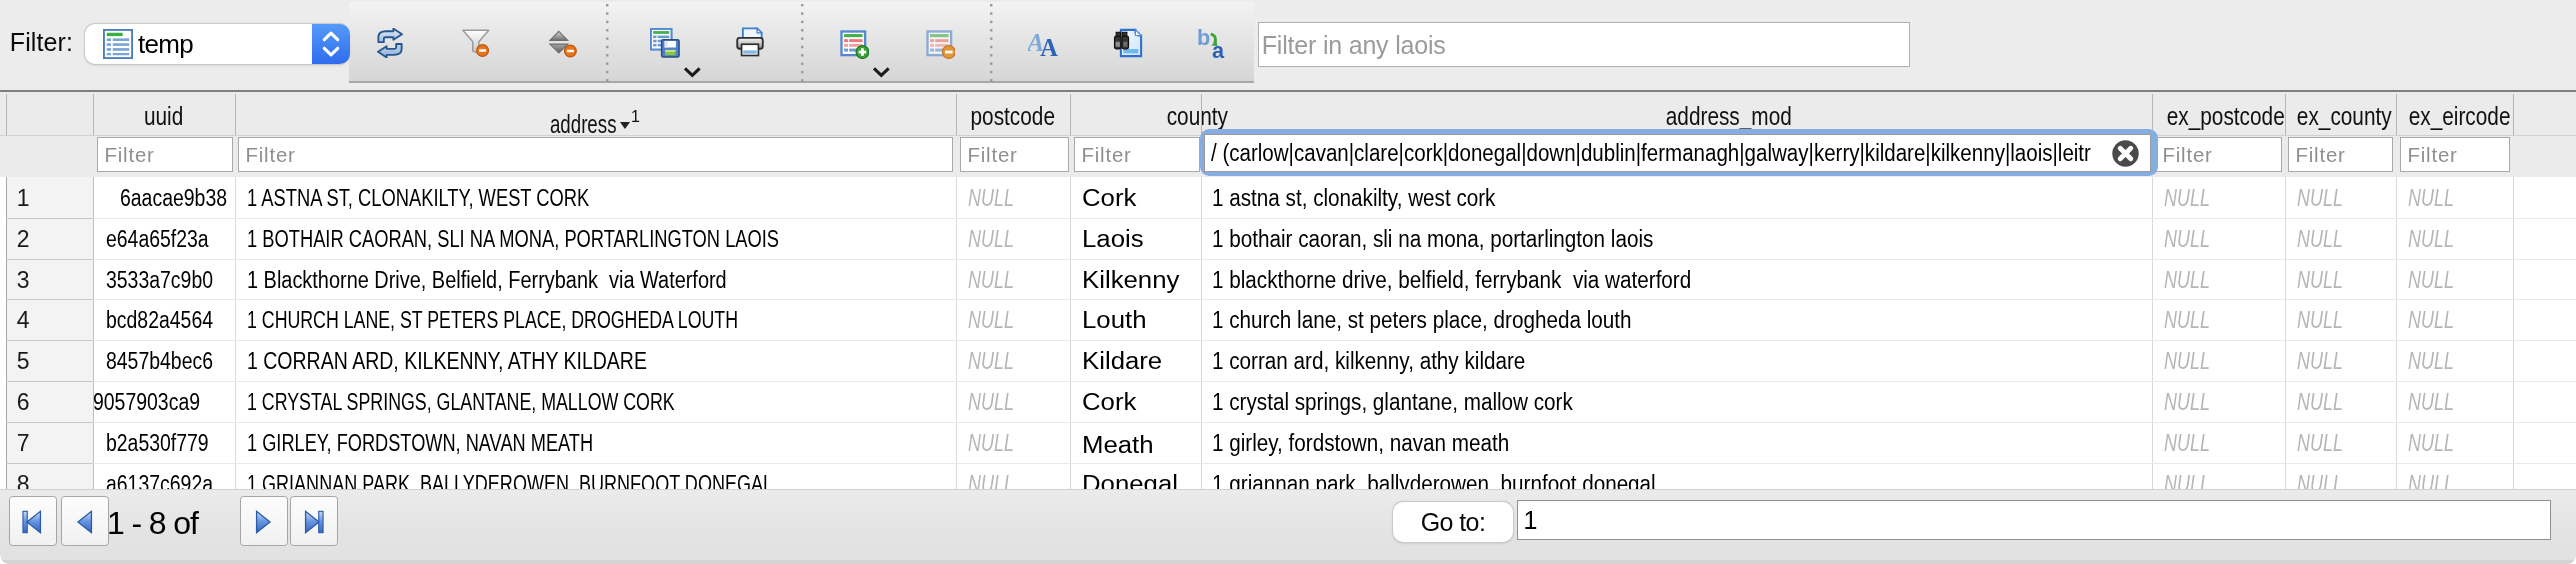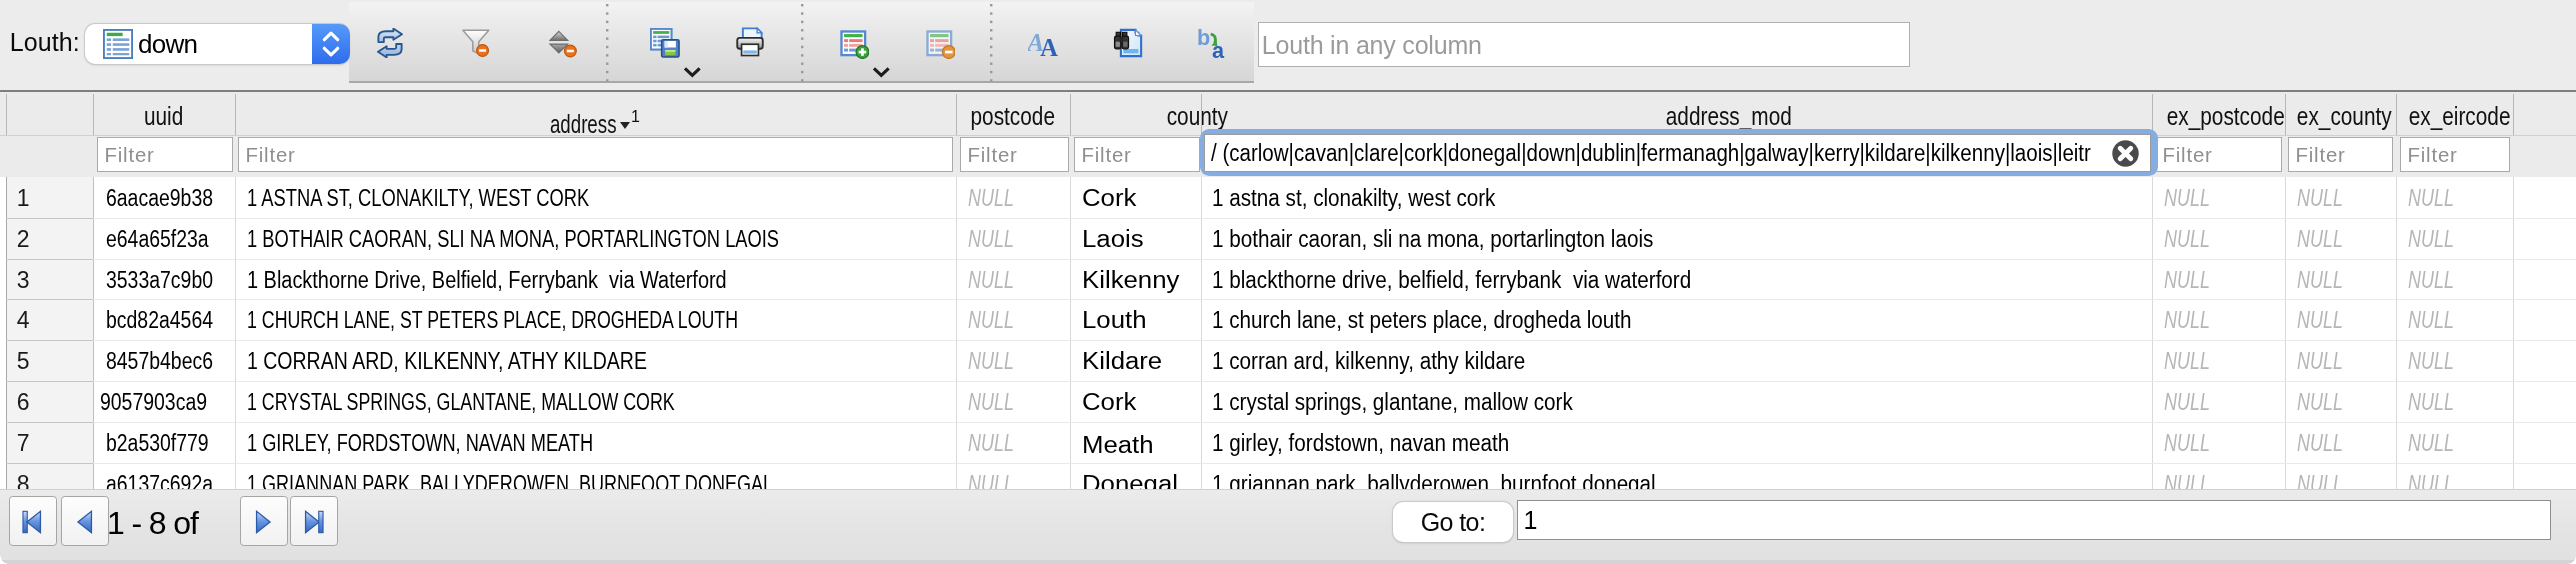--- a/index.html
+++ b/index.html
@@ -8,21 +8,21 @@
  font-size:26px;color:#111;}
 .fbox{position:absolute;top:137px;height:35px;background:#fff;border:0.9px solid #a9a9a9;
  box-sizing:border-box;line-height:34px;font-size:20.4px;color:#8f8f8f;padding-left:6.5px;letter-spacing:0.8px;}
 .cell{position:absolute;height:41px;line-height:41px;font-size:23px;color:#000;
  white-space:nowrap;overflow:hidden;}
 .null{font-style:italic;color:#b6b6b6;font-size:23px;}
 .gnum{position:absolute;left:16.7px;height:41px;line-height:41px;font-size:23px;color:#1a1a1a;}
 </style></head><body>
 
 <div class="abs" style="left:349px;top:1.9px;width:905px;height:79px;background:linear-gradient(#f3f3f3,#e8e8e8 35%,#d6d6d6);border-bottom:2.8px solid #a8a8a8"></div>
-<div class="abs" style="left:9.8px;top:22px;height:41px;line-height:41px;font-size:25px;color:#0a0a0a;letter-spacing:0.1px">Louth:</div>
+<div class="abs" style="left:9.8px;top:22px;height:41px;line-height:41px;font-size:25px;color:#0a0a0a;letter-spacing:0.1px">Filter:</div>
 <div class="abs" style="left:85px;top:24px;width:264px;height:40px;background:#fff;border-radius:10.2px;box-shadow:0 0 0 0.9px #c9c9c9,0 0.9px 2.8px rgba(0,0,0,0.18)"></div>
 <div class="abs" style="left:312px;top:24px;width:38px;height:40px;background:linear-gradient(#559af9,#2e6ced);border-radius:0 10.2px 10.2px 0"></div>
 <svg style="position:absolute;left:318px;top:30px" width="26" height="28" viewBox="0 0 28 30">
     <g fill="none" stroke="#fff" stroke-width="3.4" stroke-linecap="round" stroke-linejoin="round">
       <path d="M6.8 10.4 L14 3.4 L21.2 10.4"></path>
       <path d="M6.8 19.6 L14 26.6 L21.2 19.6"></path>
     </g>
   </svg>
 <svg style="position:absolute;left:103px;top:29px" width="30" height="30" viewBox="0 0 32 32">
     <rect x="1" y="1" width="30" height="30" fill="#fff" stroke="#4a7ebd" stroke-width="2"></rect>
@@ -31,21 +31,21 @@
 <rect x="4" y="10" width="4.6" height="2.8"></rect>
       <rect x="10.4" y="10" width="17.6" height="2.8"></rect>
 <rect x="4" y="15.2" width="4.6" height="2.8"></rect>
       <rect x="10.4" y="15.2" width="17.6" height="2.8"></rect>
 <rect x="4" y="20.4" width="4.6" height="2.8"></rect>
       <rect x="10.4" y="20.4" width="17.6" height="2.8"></rect>
 <rect x="4" y="25.6" width="4.6" height="2.4"></rect>
       <rect x="10.4" y="25.6" width="17.6" height="2.4"></rect>
 </g>
   </svg>
-<div class="abs" style="left:138px;top:24px;height:40px;line-height:40px;font-size:26px;color:#000;letter-spacing:-0.7px">down</div>
+<div class="abs" style="left:138px;top:24px;height:40px;line-height:40px;font-size:26px;color:#000;letter-spacing:-0.7px">temp</div>
 <svg style="position:absolute;left:375px;top:28px" width="30" height="30" viewBox="0 0 32 32">
     <defs>
       <linearGradient id="rf" x1="0" y1="0" x2="0" y2="1">
 <stop offset="0" stop-color="#dce8f6"></stop>
         <stop offset="1" stop-color="#a3c0e2"></stop>
       </linearGradient>
 <linearGradient id="rf2" x1="0" y1="0" x2="0" y2="1">
 <stop offset="0" stop-color="#c4d6ec"></stop>
         <stop offset="1" stop-color="#8fb2da"></stop>
       </linearGradient>
@@ -209,21 +209,21 @@
     <rect x="0" y="9" width="2.6" height="2.6" fill="#9a9a9a"></rect>
     <rect x="0" y="18" width="2.6" height="2.6" fill="#9a9a9a"></rect>
     <rect x="0" y="27" width="2.6" height="2.6" fill="#9a9a9a"></rect>
     <rect x="0" y="36" width="2.6" height="2.6" fill="#9a9a9a"></rect>
     <rect x="0" y="45" width="2.6" height="2.6" fill="#9a9a9a"></rect>
     <rect x="0" y="54" width="2.6" height="2.6" fill="#9a9a9a"></rect>
     <rect x="0" y="63" width="2.6" height="2.6" fill="#9a9a9a"></rect>
     <rect x="0" y="72" width="2.6" height="2.6" fill="#9a9a9a"></rect>
     <rect x="0" y="81" width="2.6" height="2.6" fill="#9a9a9a"></rect>
   </svg>
-<div class="abs" style="left:1258px;top:22px;width:652px;height:45px;background:#fff;border:0.9px solid #b0b0b0;box-sizing:border-box;line-height:44px;font-size:25px;color:#9b9b9b;padding-left:2.8px;letter-spacing:-0.2px">Louth in any column</div>
+<div class="abs" style="left:1258px;top:22px;width:652px;height:45px;background:#fff;border:0.9px solid #b0b0b0;box-sizing:border-box;line-height:44px;font-size:25px;color:#9b9b9b;padding-left:2.8px;letter-spacing:-0.2px">Filter in any laois</div>
 <div class="abs" style="left:0;top:90px;width:2576px;height:2.2px;background:#7f7f7f"></div>
 <div class="abs" style="left:0;top:92px;width:2576px;height:44px;background:#ebebeb;border-bottom:0.9px solid #d0d0d0;box-sizing:border-box"></div>
 <div class="hdrtxt" style="left:93px;width:142px"><span style="display:inline-block;transform:scaleX(0.8);transform-origin:50% 50%;white-space:pre">uuid</span></div>
 <div class="hdrtxt" style="left:956px;width:114px"><span style="display:inline-block;transform:scaleX(0.8);transform-origin:50% 50%;white-space:pre">postcode</span></div>
 <div class="hdrtxt" style="left:1132px;width:131px"><span style="display:inline-block;transform:scaleX(0.8);transform-origin:50% 50%;white-space:pre">county</span></div>
 <div class="hdrtxt" style="left:1253px;width:951px"><span style="display:inline-block;transform:scaleX(0.8);transform-origin:50% 50%;white-space:pre">address_mod</span></div>
 <div class="hdrtxt" style="left:2152px;width:133px"><span style="display:inline-block;transform:scaleX(0.8);transform-origin:50% 50%;white-space:pre">ex_postcode</span></div>
 <div class="hdrtxt" style="left:2285px;width:111px"><span style="display:inline-block;transform:scaleX(0.8);transform-origin:50% 50%;white-space:pre">ex_county</span></div>
 <div class="hdrtxt" style="left:2396px;width:117px"><span style="display:inline-block;transform:scaleX(0.8);transform-origin:50% 50%;white-space:pre">ex_eircode</span></div>
 <div class="hdrtxt" style="left:235px;width:721px"><span style="display:inline-block;transform:scaleX(0.72);transform-origin:100% 50%;margin-left:-27px">address</span><span style="display:inline-block;width:0;height:0;border-left:5.6px solid transparent;border-right:5.6px solid transparent;border-top:7px solid #222;vertical-align:3.7px;margin-left:3.7px"></span><span style="font-size:16px;vertical-align:11px;margin-left:0.9px">1</span></div>
@@ -257,21 +257,21 @@
 <div class="abs" style="left:93px;top:0;width:0.9px;height:312px;background:#bfbfbf"></div>
 <div class="abs" style="left:235px;top:0;width:0.9px;height:312px;background:#d9d9d9"></div>
 <div class="abs" style="left:956px;top:0;width:0.9px;height:312px;background:#d9d9d9"></div>
 <div class="abs" style="left:1070px;top:0;width:0.9px;height:312px;background:#d9d9d9"></div>
 <div class="abs" style="left:1201px;top:0;width:0.9px;height:312px;background:#d9d9d9"></div>
 <div class="abs" style="left:2152px;top:0;width:0.9px;height:312px;background:#d9d9d9"></div>
 <div class="abs" style="left:2285px;top:0;width:0.9px;height:312px;background:#d9d9d9"></div>
 <div class="abs" style="left:2396px;top:0;width:0.9px;height:312px;background:#d9d9d9"></div>
 <div class="abs" style="left:2513px;top:0;width:0.9px;height:312px;background:#d9d9d9"></div>
 <div class="gnum" style="top:0.9px">1</div>
-<div class="cell" style="left:106px;top:0.9px;width:127px"><span style="display:inline-block;transform:scaleX(0.845);transform-origin:0 50%;white-space:pre">6aacae9b38</span></div>
+<div class="cell" style="left:120px;top:0.9px;width:127px"><span style="display:inline-block;transform:scaleX(0.845);transform-origin:0 50%;white-space:pre">6aacae9b38</span></div>
 <div class="cell" style="left:247px;top:0.9px;width:708px"><span style="display:inline-block;transform:scaleX(0.797);transform-origin:0 50%;white-space:pre">1 ASTNA ST, CLONAKILTY, WEST CORK</span></div>
 <div class="cell null" style="left:968px;top:0.9px;width:101px"><span style="display:inline-block;transform:scaleX(0.78);transform-origin:0 50%;white-space:pre">NULL</span></div>
 <div class="cell" style="left:1082px;top:0.9px;width:118px"><span style="display:inline-block;transform:scaleX(1.12);transform-origin:0 50%;white-space:pre">Cork</span></div>
 <div class="cell" style="left:1212px;top:0.9px;width:936px"><span style="display:inline-block;transform:scaleX(0.899);transform-origin:0 50%;white-space:pre">1 astna st, clonakilty, west cork</span></div>
 <div class="cell null" style="left:2164px;top:0.9px;width:120px"><span style="display:inline-block;transform:scaleX(0.78);transform-origin:0 50%;white-space:pre">NULL</span></div>
 <div class="cell null" style="left:2297px;top:0.9px;width:98px"><span style="display:inline-block;transform:scaleX(0.78);transform-origin:0 50%;white-space:pre">NULL</span></div>
 <div class="cell null" style="left:2408px;top:0.9px;width:104px"><span style="display:inline-block;transform:scaleX(0.78);transform-origin:0 50%;white-space:pre">NULL</span></div>
 <div class="abs" style="left:93px;top:41px;width:2483px;height:0.9px;background:#e9e9e9"></div>
 <div class="abs" style="left:5.6px;top:41px;width:87px;height:0.9px;background:#c6c6c6"></div>
 <div class="gnum" style="top:42px">2</div>
@@ -312,21 +312,21 @@
 <div class="cell" style="left:247px;top:164px;width:708px"><span style="display:inline-block;transform:scaleX(0.848);transform-origin:0 50%;white-space:pre">1 CORRAN ARD, KILKENNY, ATHY KILDARE</span></div>
 <div class="cell null" style="left:968px;top:164px;width:101px"><span style="display:inline-block;transform:scaleX(0.78);transform-origin:0 50%;white-space:pre">NULL</span></div>
 <div class="cell" style="left:1082px;top:164px;width:118px"><span style="display:inline-block;transform:scaleX(1.12);transform-origin:0 50%;white-space:pre">Kildare</span></div>
 <div class="cell" style="left:1212px;top:164px;width:936px"><span style="display:inline-block;transform:scaleX(0.899);transform-origin:0 50%;white-space:pre">1 corran ard, kilkenny, athy kildare</span></div>
 <div class="cell null" style="left:2164px;top:164px;width:120px"><span style="display:inline-block;transform:scaleX(0.78);transform-origin:0 50%;white-space:pre">NULL</span></div>
 <div class="cell null" style="left:2297px;top:164px;width:98px"><span style="display:inline-block;transform:scaleX(0.78);transform-origin:0 50%;white-space:pre">NULL</span></div>
 <div class="cell null" style="left:2408px;top:164px;width:104px"><span style="display:inline-block;transform:scaleX(0.78);transform-origin:0 50%;white-space:pre">NULL</span></div>
 <div class="abs" style="left:93px;top:204px;width:2483px;height:0.9px;background:#e9e9e9"></div>
 <div class="abs" style="left:5.6px;top:204px;width:87px;height:0.9px;background:#c6c6c6"></div>
 <div class="gnum" style="top:205px">6</div>
-<div class="cell" style="left:100px;top:205px;width:127px"><span style="display:inline-block;transform:scaleX(0.845);transform-origin:0 50%;white-space:pre">9057903ca9</span></div>
+<div class="cell" style="left:93px;top:205px;width:127px"><span style="display:inline-block;transform:scaleX(0.845);transform-origin:0 50%;white-space:pre">9057903ca9</span></div>
 <div class="cell" style="left:247px;top:205px;width:708px"><span style="display:inline-block;transform:scaleX(0.774);transform-origin:0 50%;white-space:pre">1 CRYSTAL SPRINGS, GLANTANE, MALLOW CORK</span></div>
 <div class="cell null" style="left:968px;top:205px;width:101px"><span style="display:inline-block;transform:scaleX(0.78);transform-origin:0 50%;white-space:pre">NULL</span></div>
 <div class="cell" style="left:1082px;top:205px;width:118px"><span style="display:inline-block;transform:scaleX(1.12);transform-origin:0 50%;white-space:pre">Cork</span></div>
 <div class="cell" style="left:1212px;top:205px;width:936px"><span style="display:inline-block;transform:scaleX(0.899);transform-origin:0 50%;white-space:pre">1 crystal springs, glantane, mallow cork</span></div>
 <div class="cell null" style="left:2164px;top:205px;width:120px"><span style="display:inline-block;transform:scaleX(0.78);transform-origin:0 50%;white-space:pre">NULL</span></div>
 <div class="cell null" style="left:2297px;top:205px;width:98px"><span style="display:inline-block;transform:scaleX(0.78);transform-origin:0 50%;white-space:pre">NULL</span></div>
 <div class="cell null" style="left:2408px;top:205px;width:104px"><span style="display:inline-block;transform:scaleX(0.78);transform-origin:0 50%;white-space:pre">NULL</span></div>
 <div class="abs" style="left:93px;top:245px;width:2483px;height:0.9px;background:#e9e9e9"></div>
 <div class="abs" style="left:5.6px;top:245px;width:87px;height:0.9px;background:#c6c6c6"></div>
 <div class="gnum" style="top:246px">7</div>

